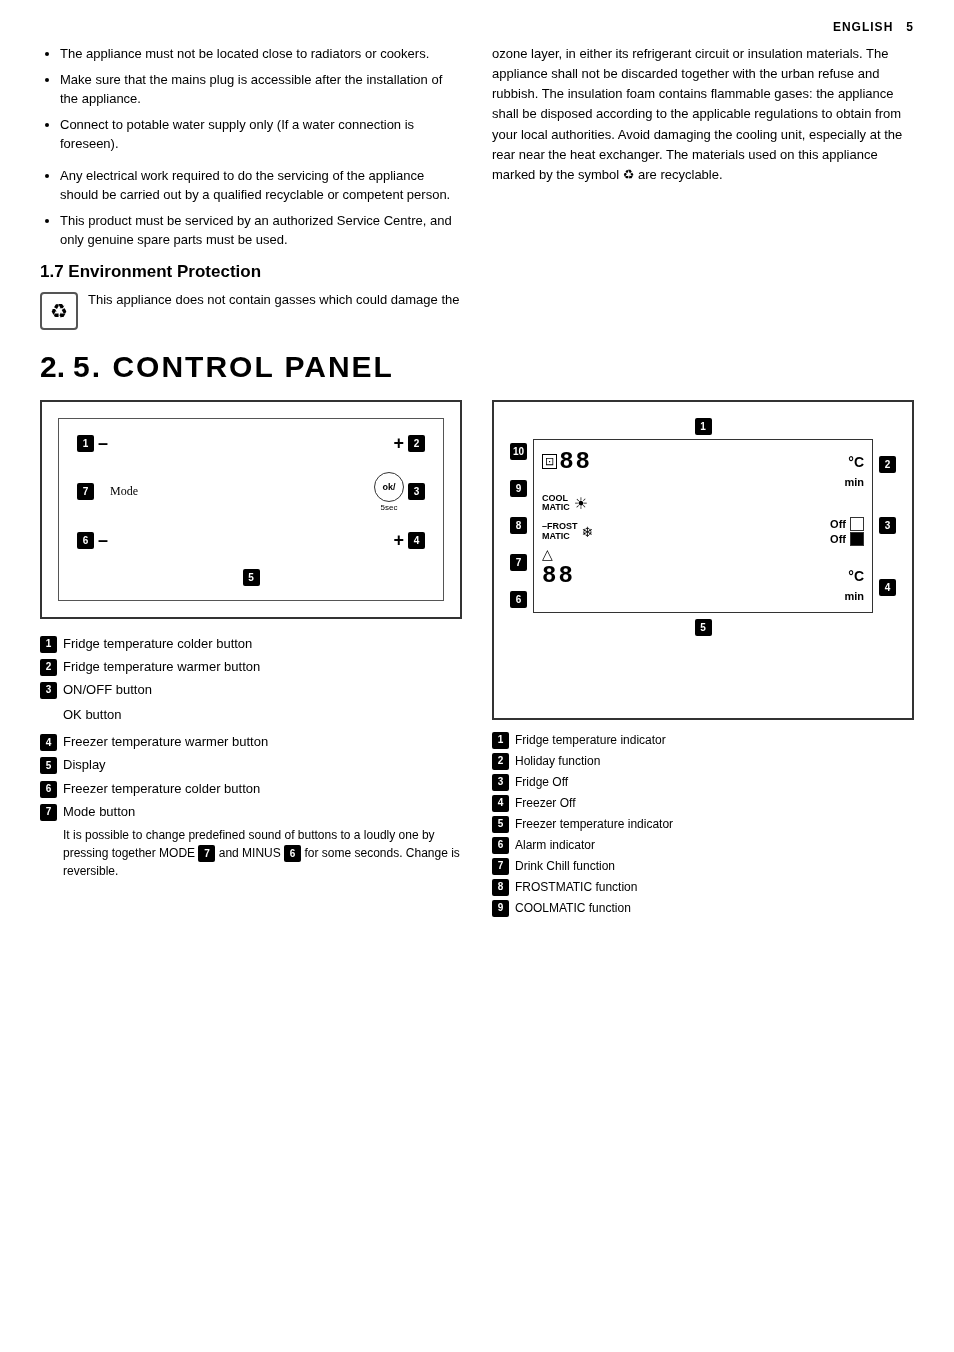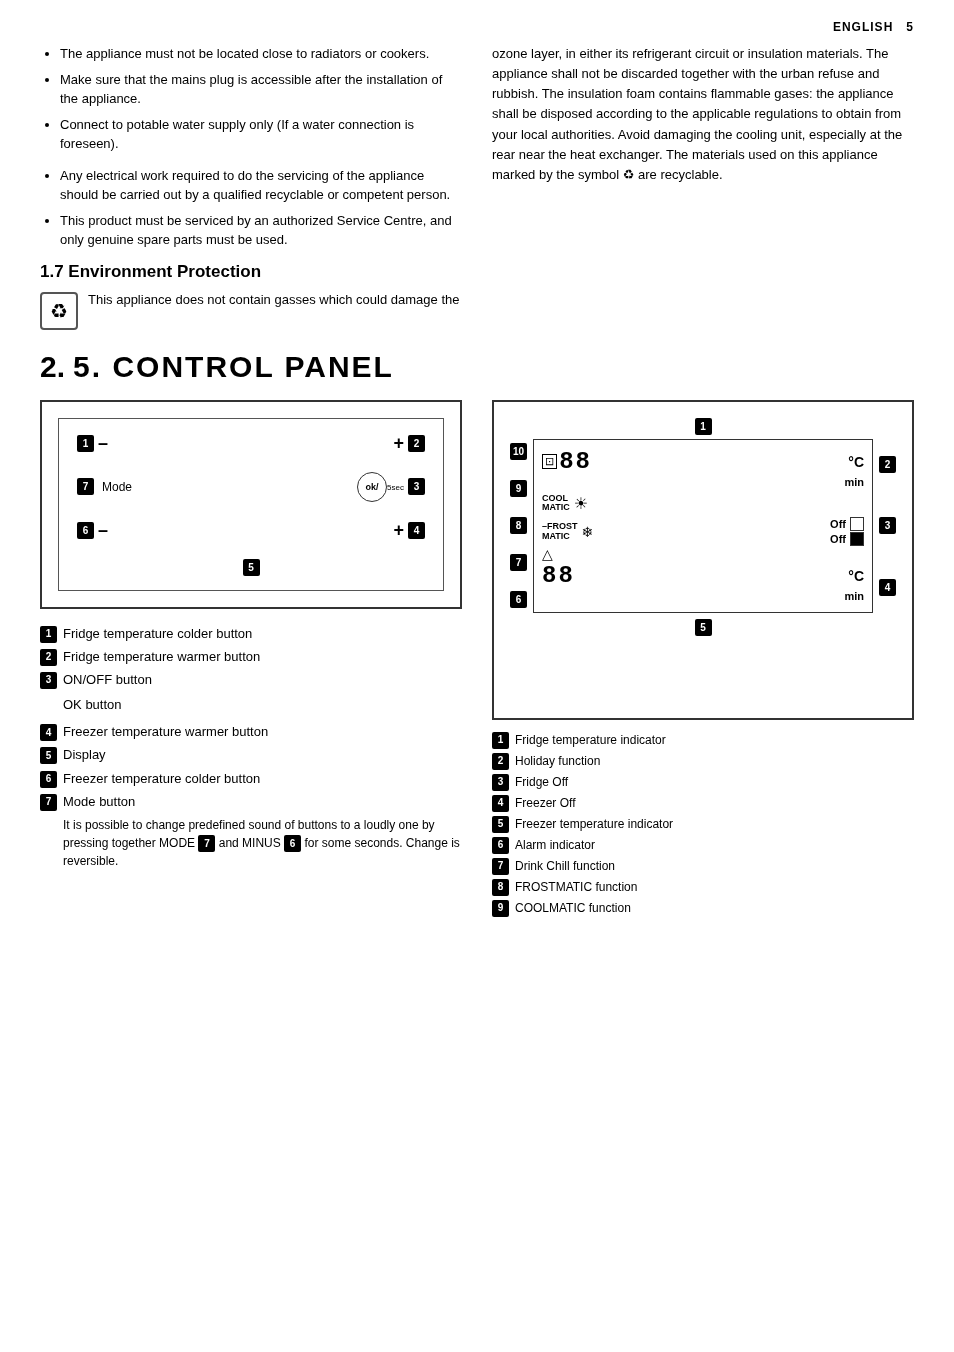--- a/index.html
+++ b/index.html
@@ -121,31 +121,32 @@
       background: #000;
       color: #fff;
       font-size: 10px;
       font-weight: bold;
       border-radius: 2px;
       flex-shrink: 0;
     }
 
     .panel-label {
       font-size: 12px;
-      margin-left: 4px;
+      margin-left: 12px;
+      font-family: Liberation Serif, serif;
     }
 
     .panel-symbol {
       font-size: 18px;
       font-weight: bold;
     }
 
     .ok-button-area {
       display: flex;
-      flex-direction: row;
+      flex-direction: column;
       align-items: center;
       font-size: 11px;
     }
     .ok-circle {
       width: 30px;
       height: 30px;
       border: 1.5px solid #333;
       border-radius: 50%;
       display: flex;
       align-items: center;

